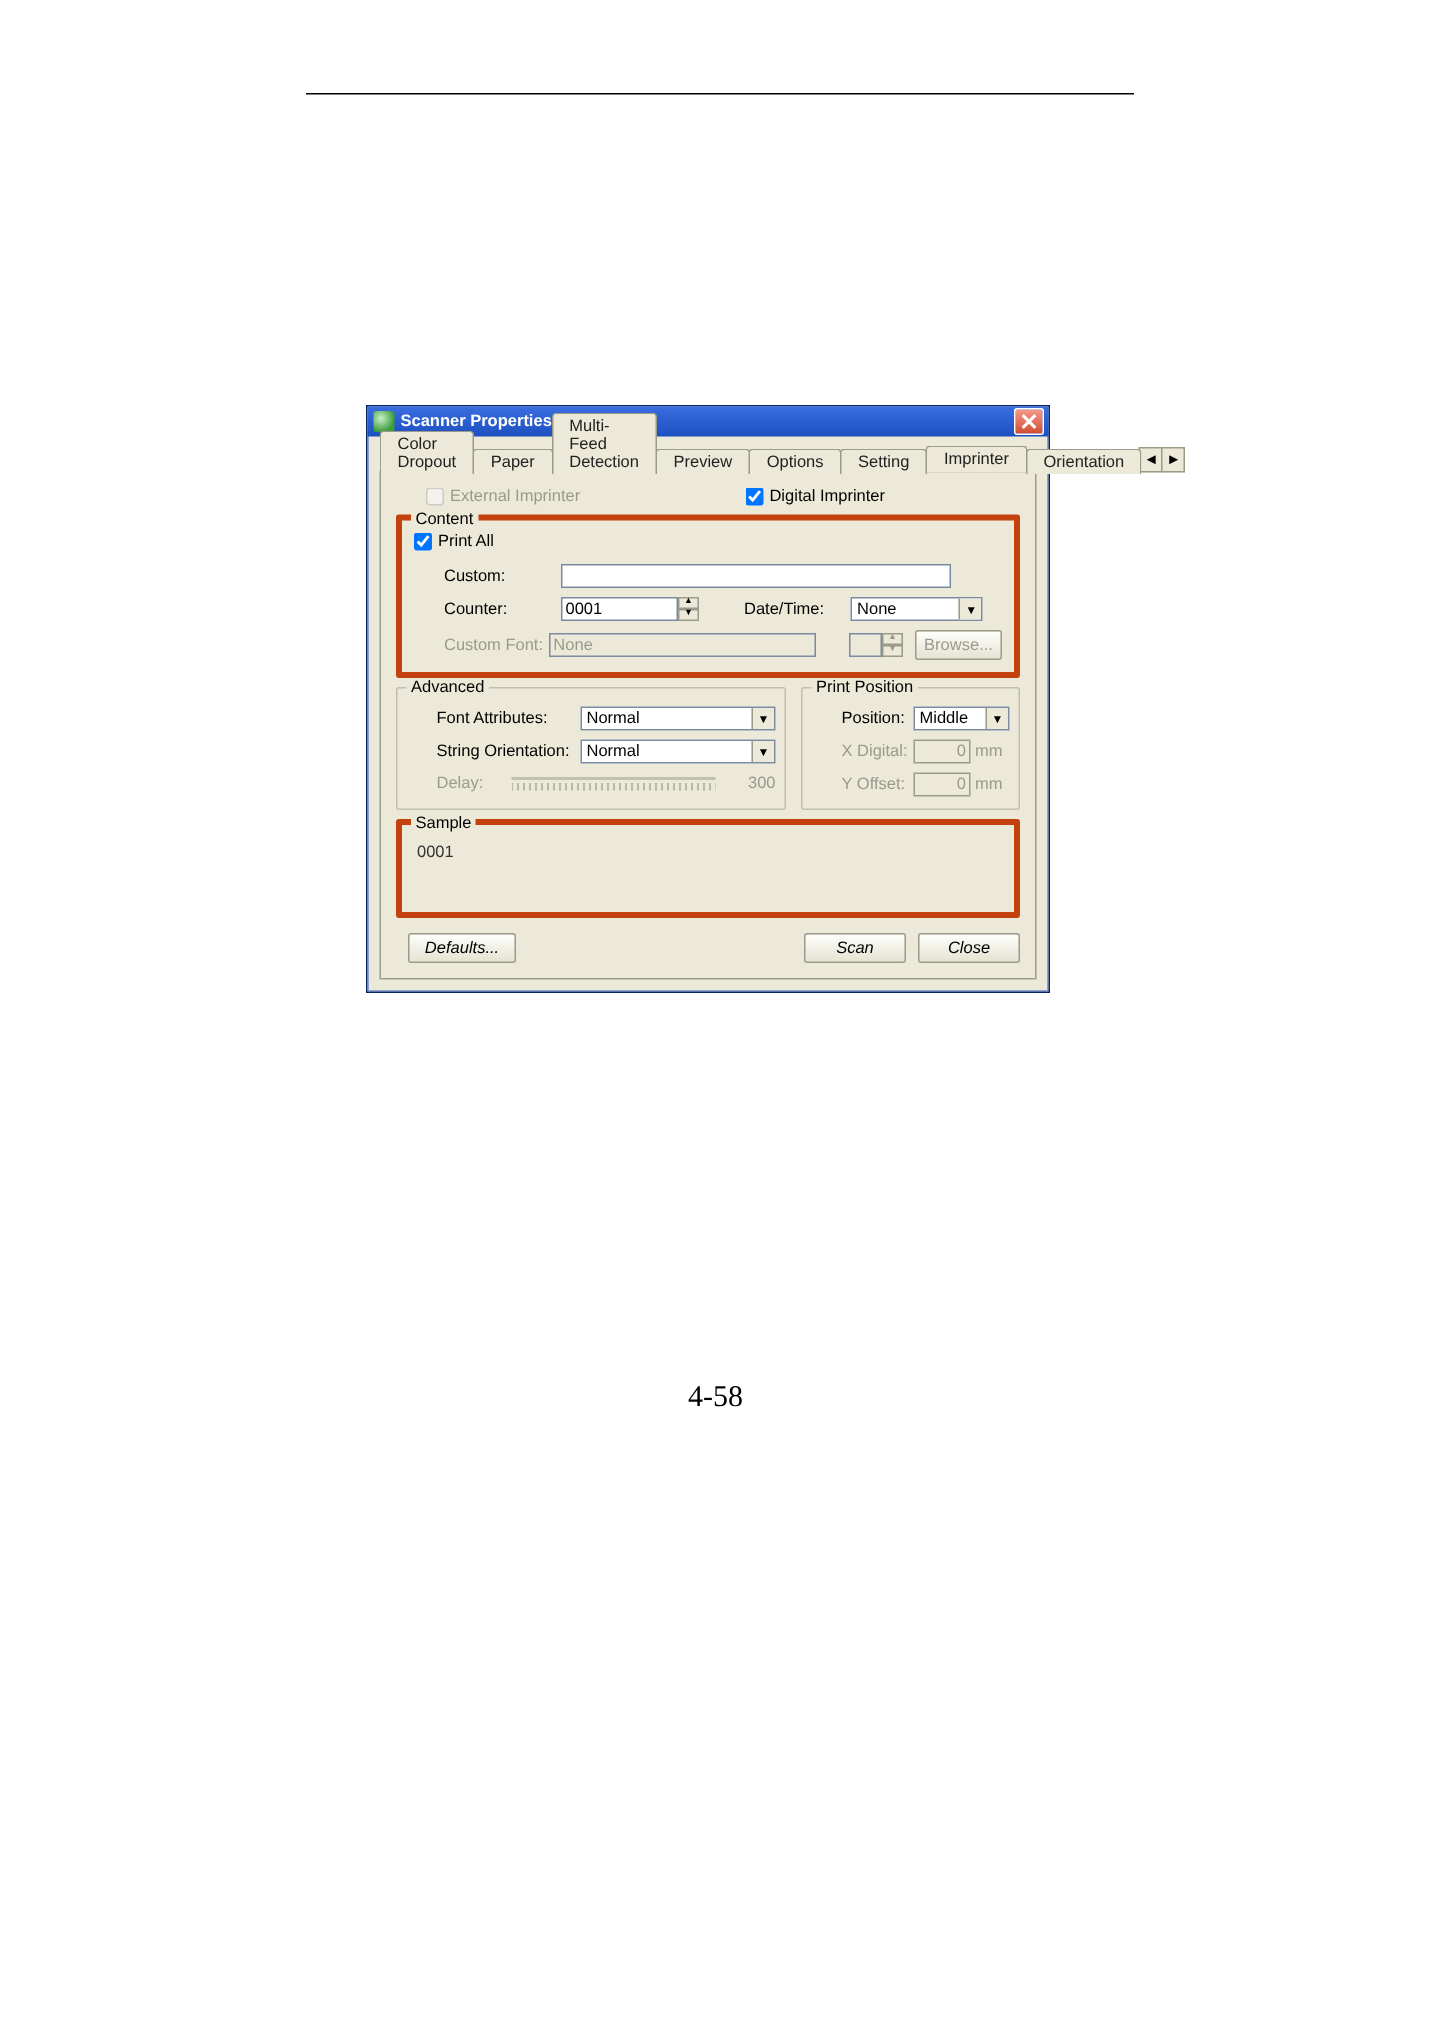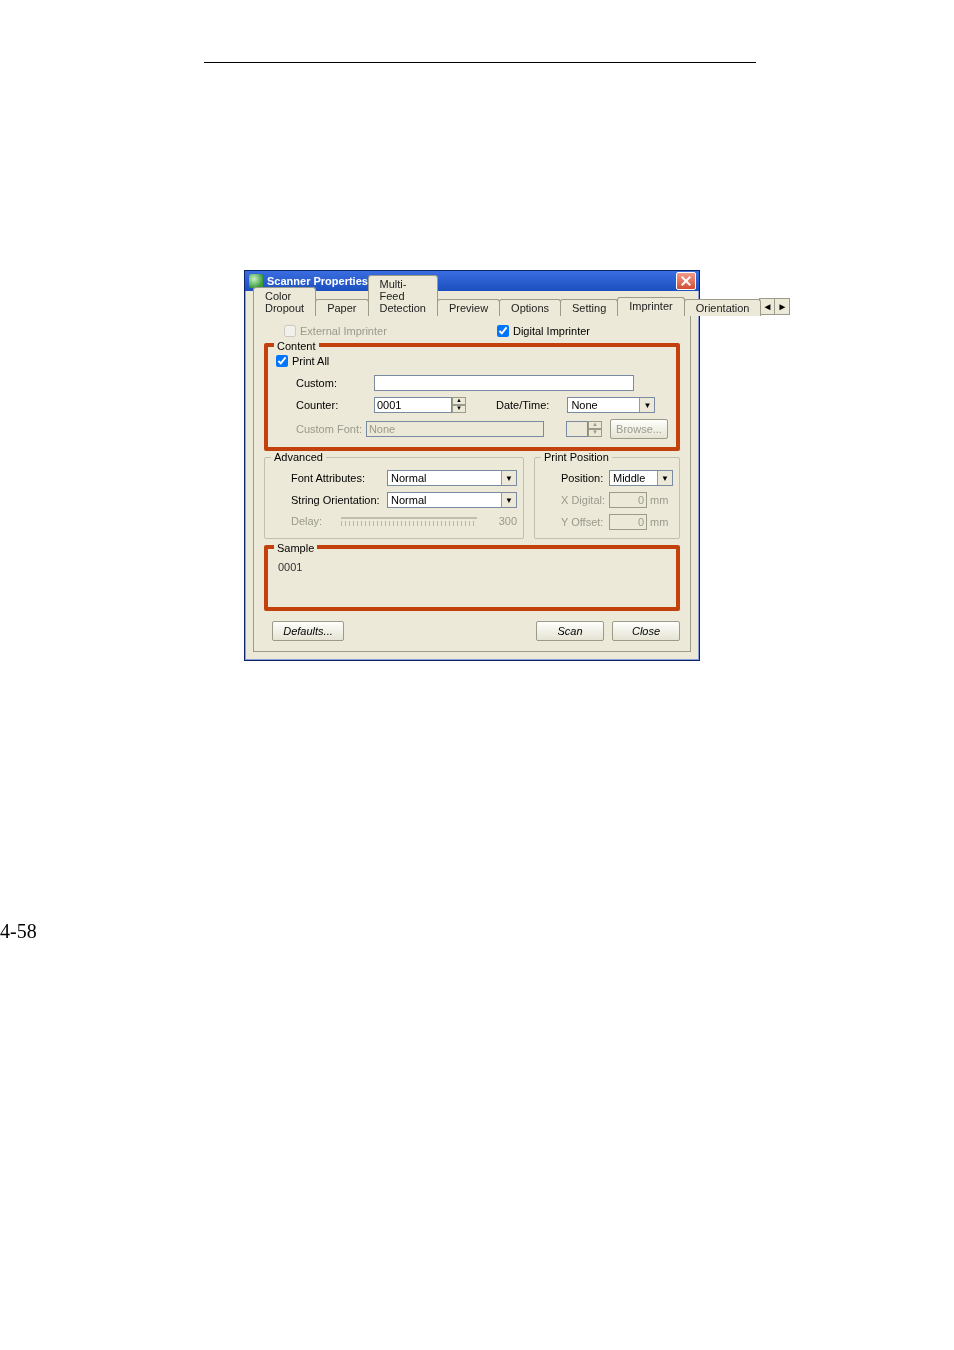--- a/index.html
+++ b/index.html
@@ -321,20 +321,21 @@
     margin-top: 10px;
   }
   .footer .spacer { flex: 1; }
   .footer .btn { width: 68px; margin-left: 8px; font-style: italic; }
   .footer .defaults { width: 72px; }
 
   .page-number {
     position: absolute;
     top: 920px;
     width: 100%;
+    text-align: center;
     font-family: "Times New Roman", serif;
     font-size: 20px;
     color: #000;
   }
 </style>
 </head>
 <body>
 
 <div class="page">
   <div class="top-rule"></div>

